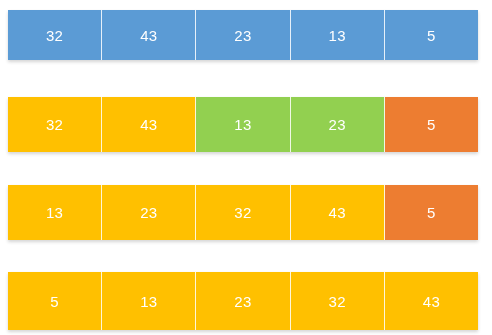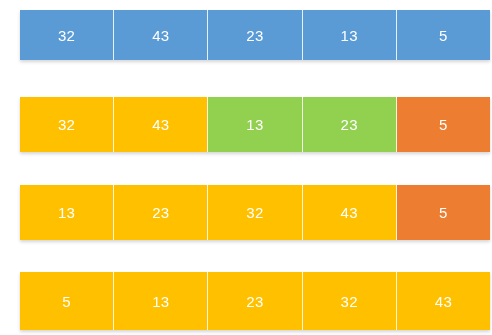--- a/index.html
+++ b/index.html
@@ -18,21 +18,21 @@
   .stage {
     position: relative;
     width: 492px;
     height: 335px;
     background: #ffffff;
     box-sizing: border-box;
   }
 
   .row {
     position: absolute;
-    left: 20px;
+    left: 8px;
     width: 470px;
     display: flex;
     flex-direction: row;
     box-shadow: 0 2px 3px rgba(120, 120, 120, 0.30);
   }
 
   .row-0 { top: 10px;  height: 50px; }
   .row-1 { top: 97px;  height: 55px; }
   .row-2 { top: 185px; height: 55px; }
   .row-3 { top: 272px; height: 58px; }

